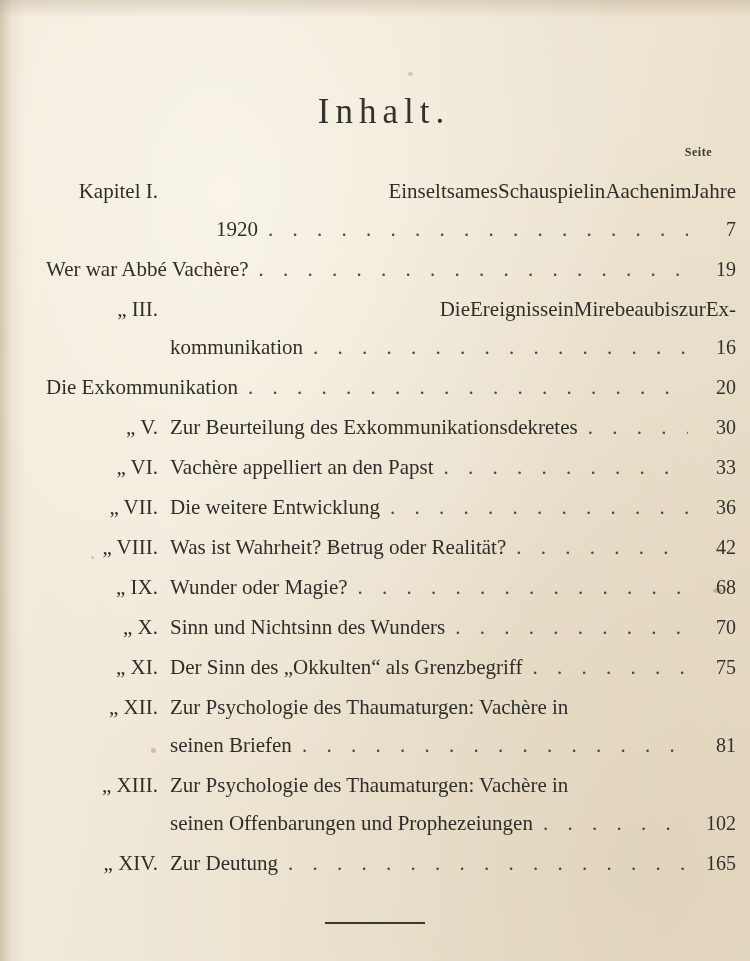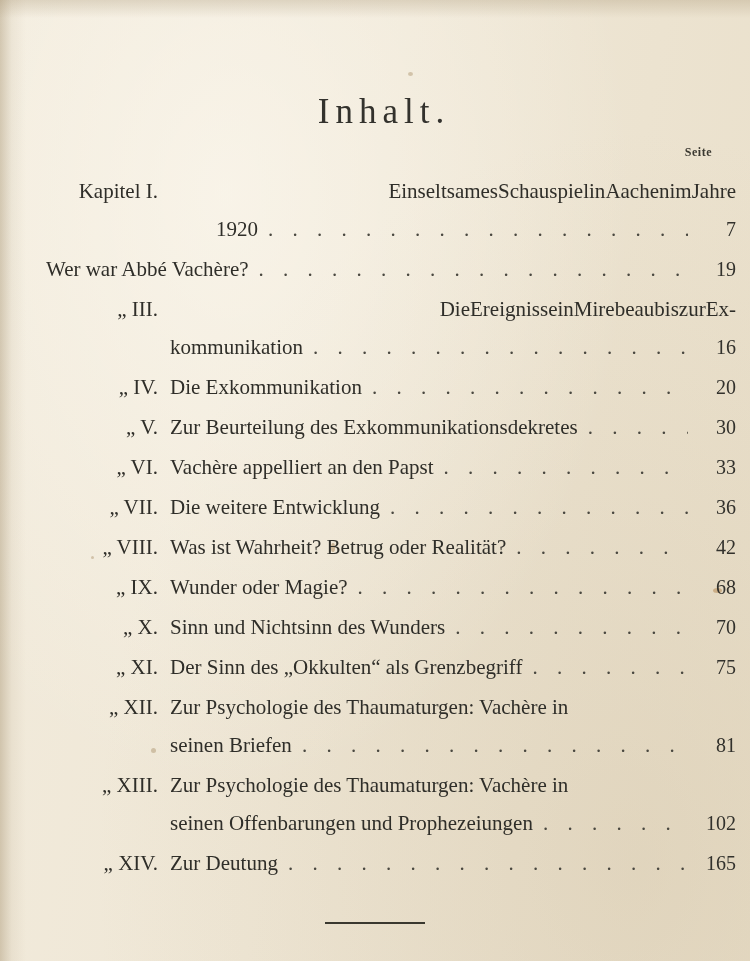--- a/index.html
+++ b/index.html
@@ -212,24 +212,20 @@
       <div class="row cont">
         <div class="kap"></div>
         <div class="text">kommunikation</div>
         <div class="leader">. . . . . . . . . . . . . . . . . . . . . . . . . . . . . . . . . . . . . . . . . . .</div>
         <div class="page">16</div>
       </div>
     </div>
 
     <div class="entry">
       <div class="row">
-        <div class="kap">
-          <span>„</span>
-          <span>IV.</span>
-        </div>
         <div class="text">Die Exkommunikation</div>
         <div class="leader">. . . . . . . . . . . . . . . . . . . . . . . . . . . . . . . . . . . . . . . . . . .</div>
         <div class="page">20</div>
       </div>
     </div>
 
     <div class="entry">
       <div class="row">
         <div class="kap">
           <span>„</span>

